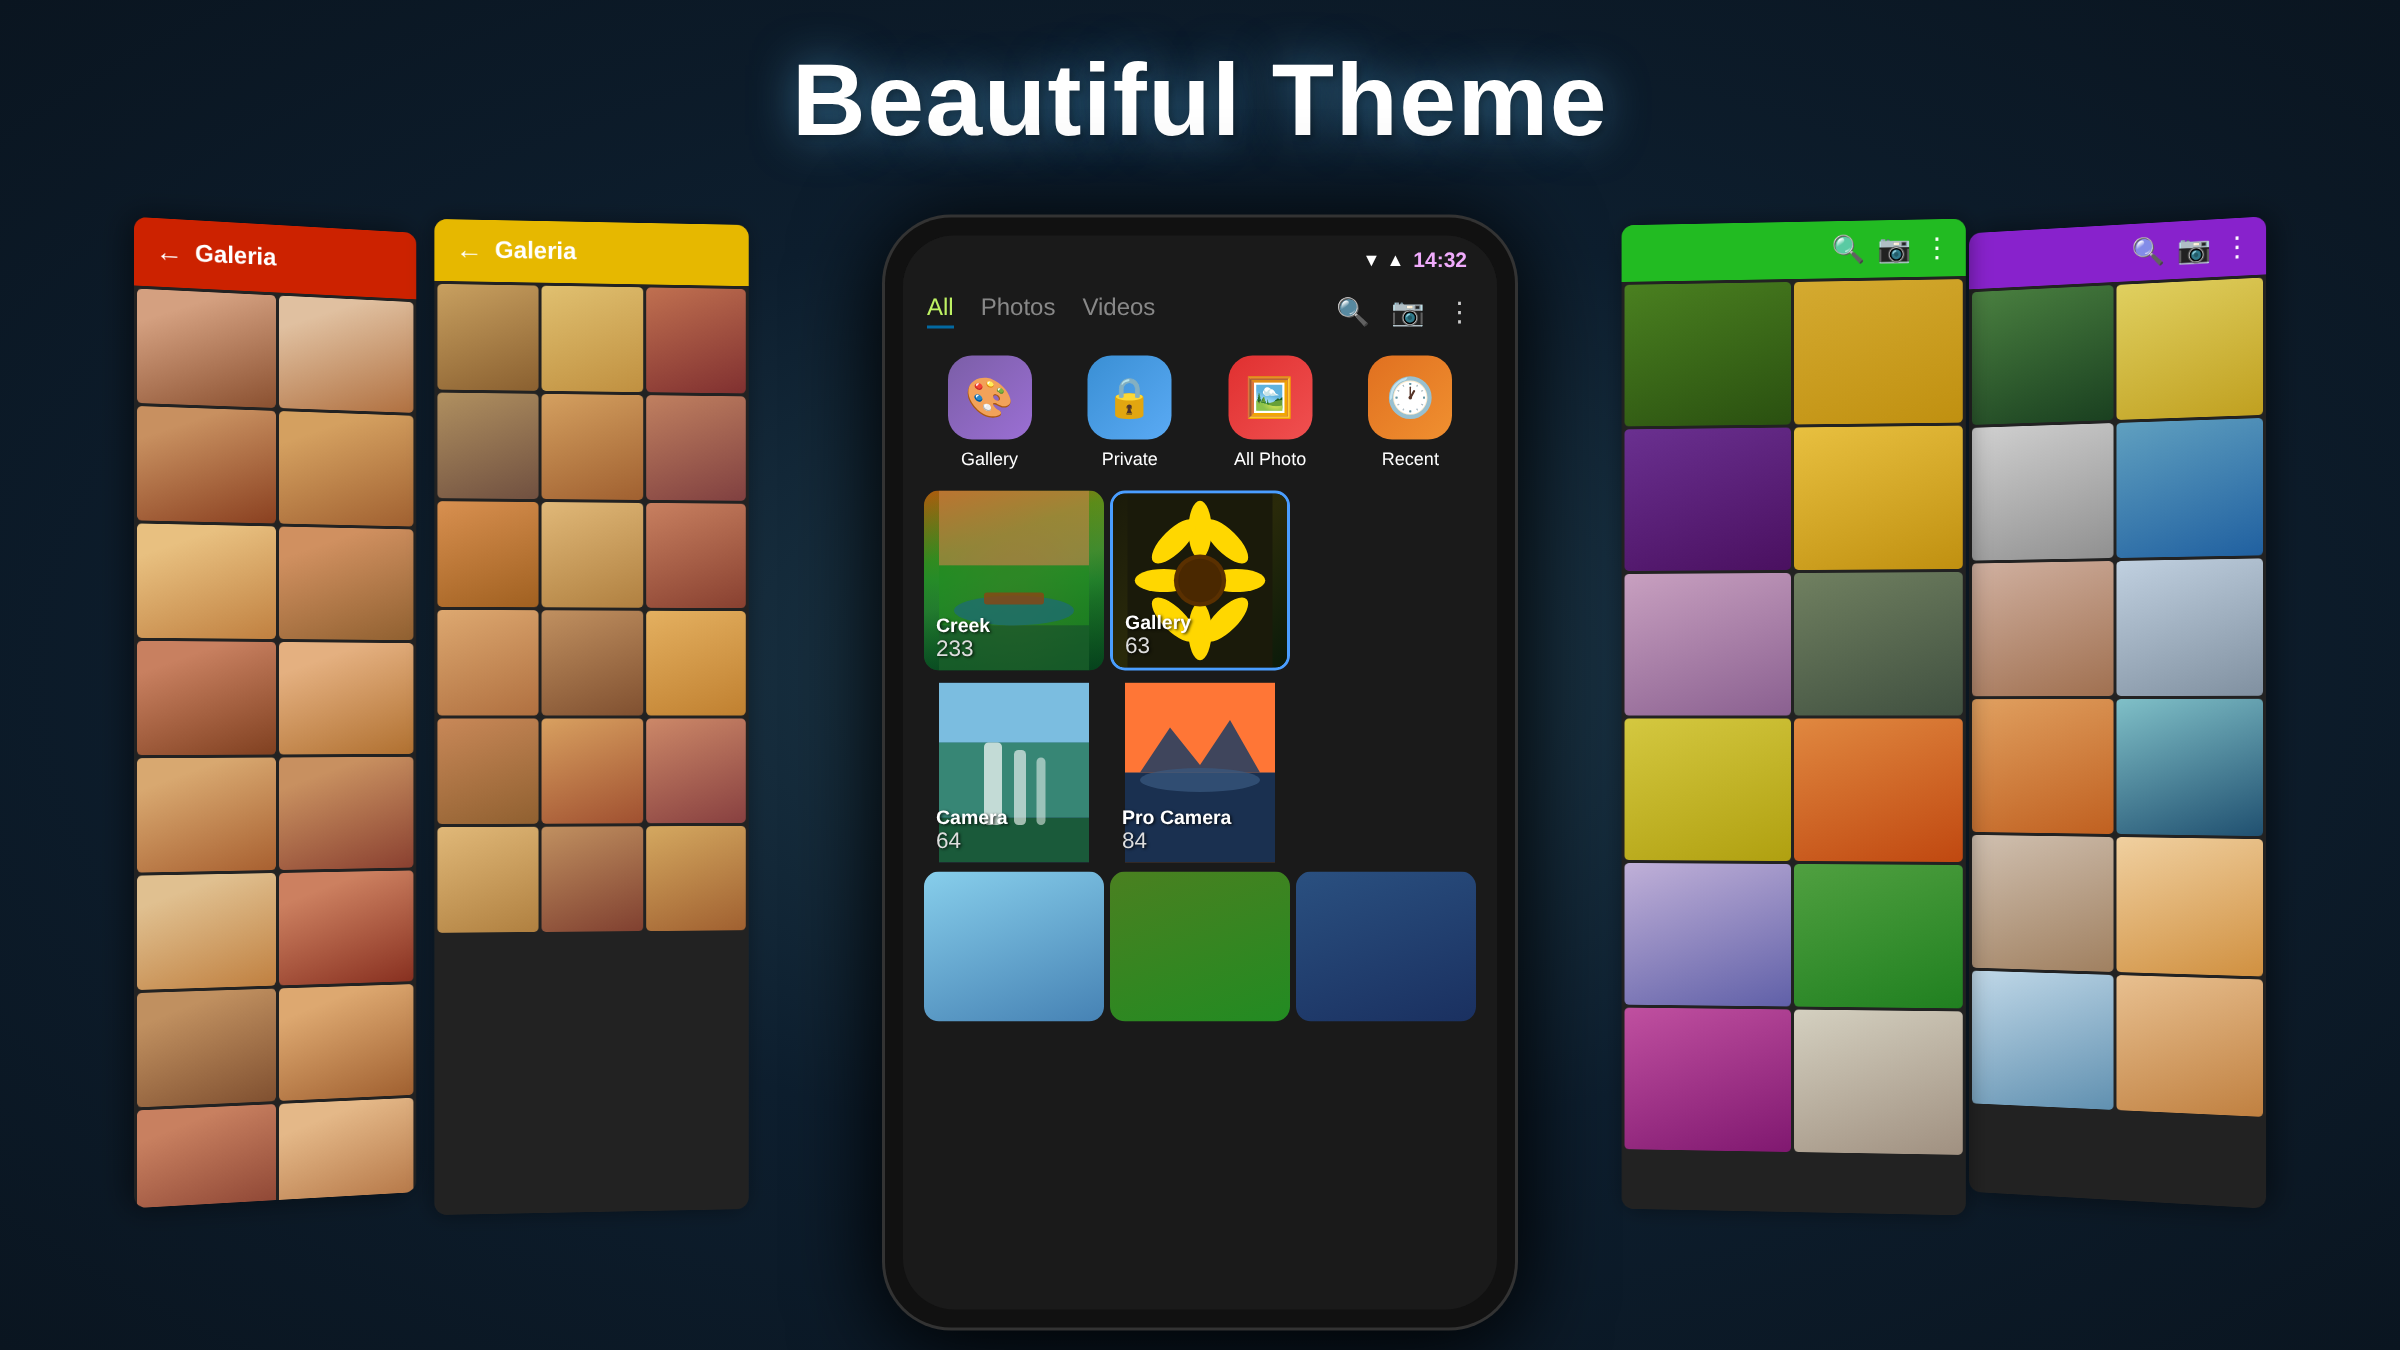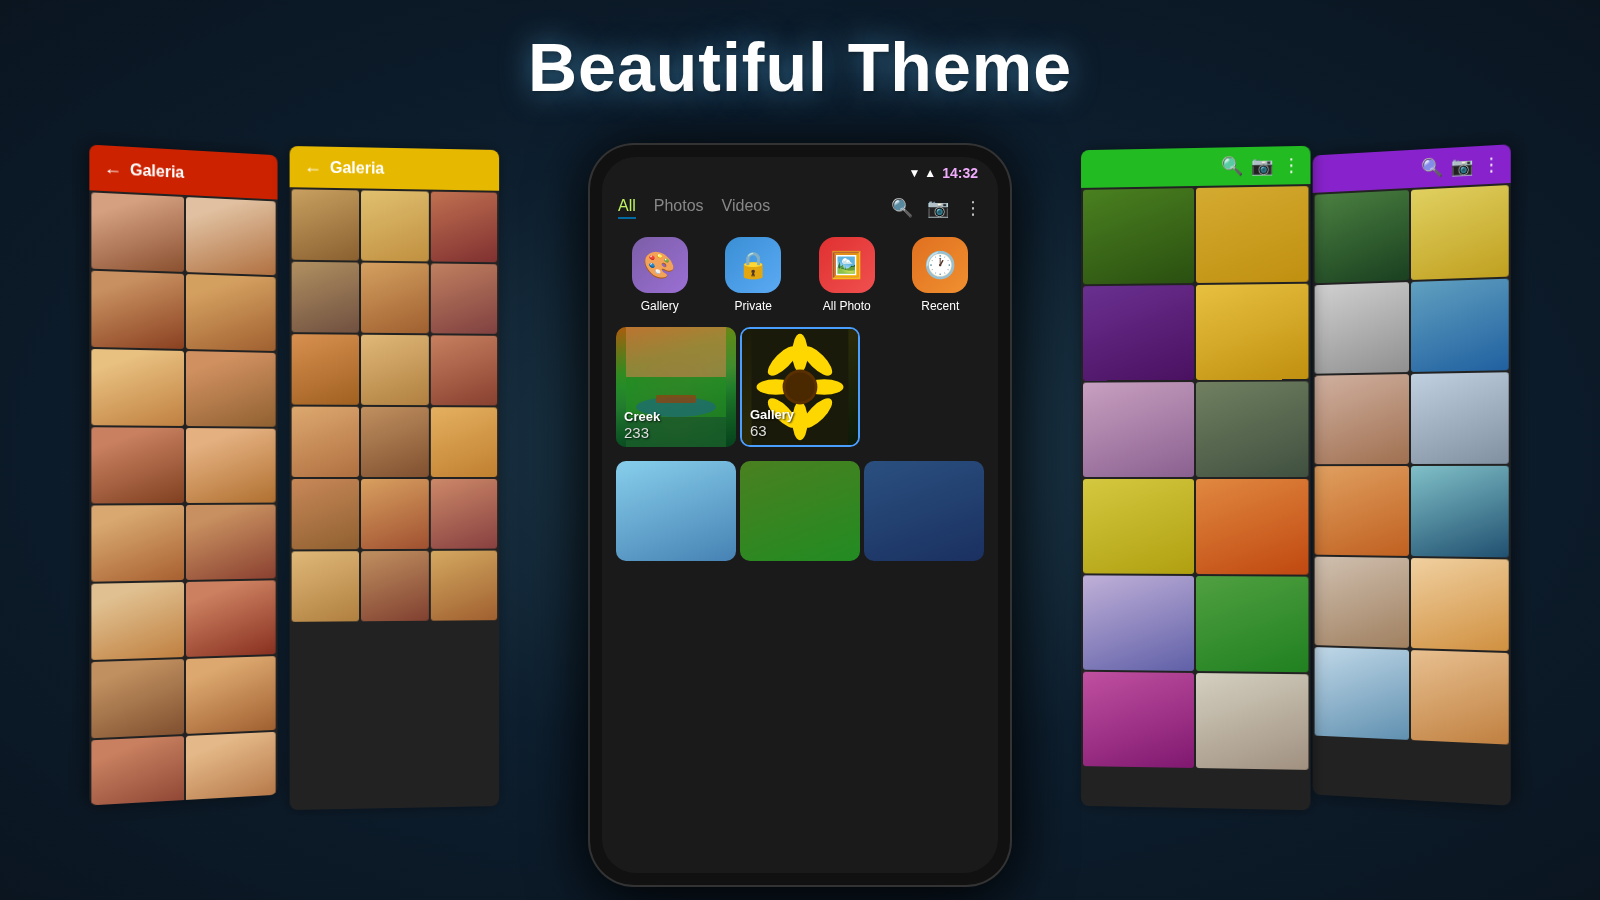--- a/index.html
+++ b/index.html
@@ -656,21 +656,53 @@
           <div class="photo-info">
             <div class="photo-name">Gallery</div>
             <div class="photo-count">63</div>
           </div>
         </div>
 
       </div>
 
       <div class="photo-grid">
 
-
+        <div class="photo-item">
+          <div style="position:absolute;inset:0;">
+            <svg viewBox="0 0 100 120" style="width:100%;height:100%;" xmlns="http://www.w3.org/2000/svg">
+              <rect x="0" y="0" width="100" height="120" fill="#4a7ab5"></rect>
+              <rect x="0" y="0" width="100" height="40" fill="#87CEEB" opacity="0.8"></rect>
+              <rect x="0" y="40" width="100" height="50" fill="#2F8B5A" opacity="0.7"></rect>
+              <rect x="0" y="90" width="100" height="30" fill="#1a5a3a"></rect>
+              <rect x="30" y="40" width="12" height="55" rx="3" fill="rgba(255,255,255,0.7)"></rect>
+              <rect x="50" y="45" width="8" height="50" rx="3" fill="rgba(255,255,255,0.6)"></rect>
+              <rect x="65" y="50" width="6" height="45" rx="3" fill="rgba(255,255,255,0.5)"></rect>
+            </svg>
+          </div>
+          <div class="photo-info">
+            <div class="photo-name">Camera</div>
+            <div class="photo-count">64</div>
+          </div>
+        </div>
+
+        <div class="photo-item">
+          <div style="position:absolute;inset:0;">
+            <svg viewBox="0 0 100 120" style="width:100%;height:100%;" xmlns="http://www.w3.org/2000/svg">
+              <rect x="0" y="0" width="100" height="120" fill="#ff8c50"></rect>
+              <rect x="0" y="0" width="100" height="60" fill="#ff7030" opacity="0.8"></rect>
+              <polygon points="10,60 30,30 50,55 70,25 90,60" fill="#2a4060" opacity="0.9"></polygon>
+              <rect x="0" y="60" width="100" height="60" fill="#1a3050"></rect>
+              <ellipse cx="50" cy="65" rx="40" ry="8" fill="#3a5a80" opacity="0.7"></ellipse>
+            </svg>
+          </div>
+          <div class="photo-info">
+            <div class="photo-name">Pro Camera</div>
+            <div class="photo-count">84</div>
+          </div>
+        </div>
 
       </div>
 
       <div class="photo-grid" style="padding-top:2px;">
         <div class="photo-item photo-item-bottom">
           <div style="position:absolute;inset:0;background:linear-gradient(160deg,#87CEEB,#4682B4);"></div>
         </div>
         <div class="photo-item photo-item-bottom">
           <div style="position:absolute;inset:0;background:linear-gradient(160deg,#4a8020,#228B22);"></div>
         </div>

